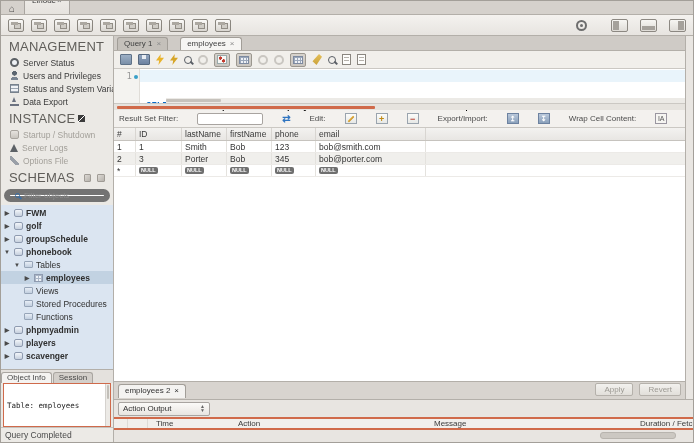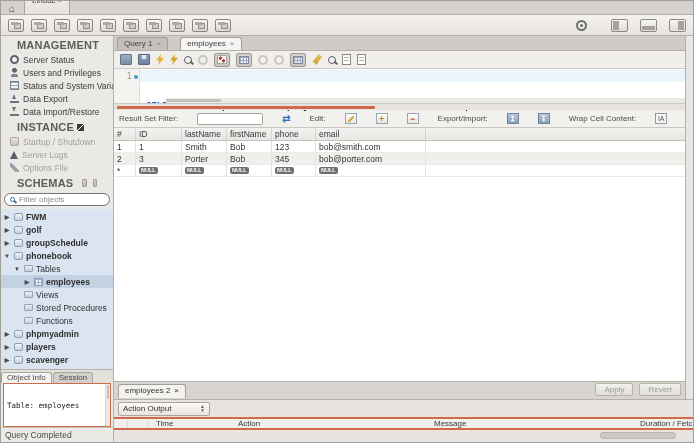--- a/index.html
+++ b/index.html
@@ -27,40 +27,40 @@
   .ptoggle>i{position:absolute;background:#a5a19b;display:block}
   .pt-left>i{left:1px;top:1px;width:6px;height:9px}
   .pt-bottom>i{left:1px;bottom:1px;width:13px;height:4px}
   .pt-right>i{right:1px;top:1px;width:6px;height:9px}
 
   
   .bodyrow{position:absolute;top:35px;left:0;right:0;bottom:0;display:flex}
 
   
   .sidebar{width:113px;border-right:1px solid #b3afa9;background:#ebe9e5;display:flex;flex-direction:column;font-size:8.5px;flex:none}
-  .sechdr{font-size:11px;font-weight:bold;color:#5f5d59;padding:3px 16px 2px;display:flex;align-items:center;gap:3px;letter-spacing:.2px}
+  .sechdr{font-size:13px;font-weight:normal;color:#5f5d59;padding:3px 8px 2px;display:flex;align-items:center;gap:3px;letter-spacing:.2px}
   .sitem{height:13px;display:flex;align-items:center;gap:4px;padding-left:9px;color:#3a3a3a;white-space:nowrap;overflow:hidden}
   .sitem.dis{color:#a3a09a}
   .si{width:9px;height:9px;flex:none;position:relative}
   .ic-gauge{border:2px solid #5c6166;border-radius:50%;background:#eef1f5}
   .ic-conn{border:1px solid #66707c;background:linear-gradient(#e8edf3,#b9c3cf);border-radius:1px}
   .ic-person{background:radial-gradient(circle at 50% 25%,#5c6670 2.2px,transparent 2.6px),
              radial-gradient(ellipse 4px 3px at 50% 95%,#7a8592 98%,transparent)}
   .ic-vars{border:1px solid #77818c;background:repeating-linear-gradient(#9aa4b0 0 1px,#f0f2f5 1px 3px)}
   .ic-export{border-bottom:2px solid #6b7280}
   .ic-export::before{content:"";position:absolute;left:2px;bottom:2px;border-left:2.5px solid transparent;border-right:2.5px solid transparent;border-bottom:5px solid #6b7280}
   .ic-import{border-bottom:2px solid #6b7280}
   .ic-import::before{content:"";position:absolute;left:2px;top:0;border-left:2.5px solid transparent;border-right:2.5px solid transparent;border-top:5px solid #6b7280}
   .ic-power{border:1px solid #a8a49e;border-radius:2px;background:linear-gradient(#e6e3de,#c9c5bf)}
   .ic-warn{width:0!important;height:0!important;border-left:4.5px solid transparent;border-right:4.5px solid transparent;border-bottom:8px solid #5c6166}
   .ic-wrench{background:linear-gradient(45deg,transparent 32%,#9aa0a8 32% 58%,transparent 58%)}
   .hdr-badge{width:7px;height:7px;background:#3c3c3c;flex:none;
              background-image:linear-gradient(135deg,transparent 45%,#fff 45% 55%,transparent 55%)}
   .shicon{width:8px;height:8px;background:linear-gradient(135deg,#dcd9d4,#b7b3ad);border:1px solid #a09c96;border-radius:1px;margin-left:3px}
-  .search{margin:2px 3px 3px;height:13px;background:#fff;border:1px solid #737373;border-radius:7px;display:flex;align-items:center;padding:0 5px;gap:4px;color:#8a8a8a;font-size:8px}
+  .search{margin:2px 3px 3px;height:13px;background:#fff;border:6px solid #737373;border-radius:7px;display:flex;align-items:center;padding:0 5px;gap:4px;color:#8a8a8a;font-size:8px}
   .mag{width:5px;height:5px;border:1.5px solid #3a6ea5;border-radius:50%;position:relative;flex:none}
   .mag::after{content:"";position:absolute;width:3px;height:1.5px;background:#3a6ea5;transform:rotate(45deg);right:-3px;bottom:-1px}
 
   .tree{flex:1;background:#dbe5f1;overflow:hidden;padding-top:1px;font-size:8.5px}
   .trow{height:13px;display:flex;align-items:center;gap:3px;white-space:nowrap;color:#2f2f2f}
   .trow .arr{width:8px;text-align:center;font-size:6px;color:#4a4a4a;flex:none}
   .lvl0{padding-left:2px}.lvl1{padding-left:12px}.lvl2{padding-left:22px}
   .trow.sel{background:#c2d2e2}
   .trow.b{font-weight:bold}
   .ic-db{width:9px;height:8px;border:1px solid #8f9bb0;border-radius:2px;background:linear-gradient(#f2f5f9,#c6d0de);flex:none}
@@ -216,24 +216,20 @@
         <span class="si ic-person"></span>
         <span>Users and Privileges</span>
       </div>
       <div class="sitem">
         <span class="si ic-vars"></span>
         <span>Status and System Variables</span>
       </div>
       <div class="sitem">
         <span class="si ic-export"></span>
         <span>Data Export</span>
-      </div>
-      <div class="sitem">
-        <span class="si ic-import"></span>
-        <span>Data Import/Restore</span>
       </div>
 
       <div class="sechdr">
         <span>INSTANCE</span>
         <span class="hdr-badge"></span>
       </div>
       <div class="sitem dis">
         <span class="si ic-power"></span>
         <span>Startup / Shutdown</span>
       </div>

